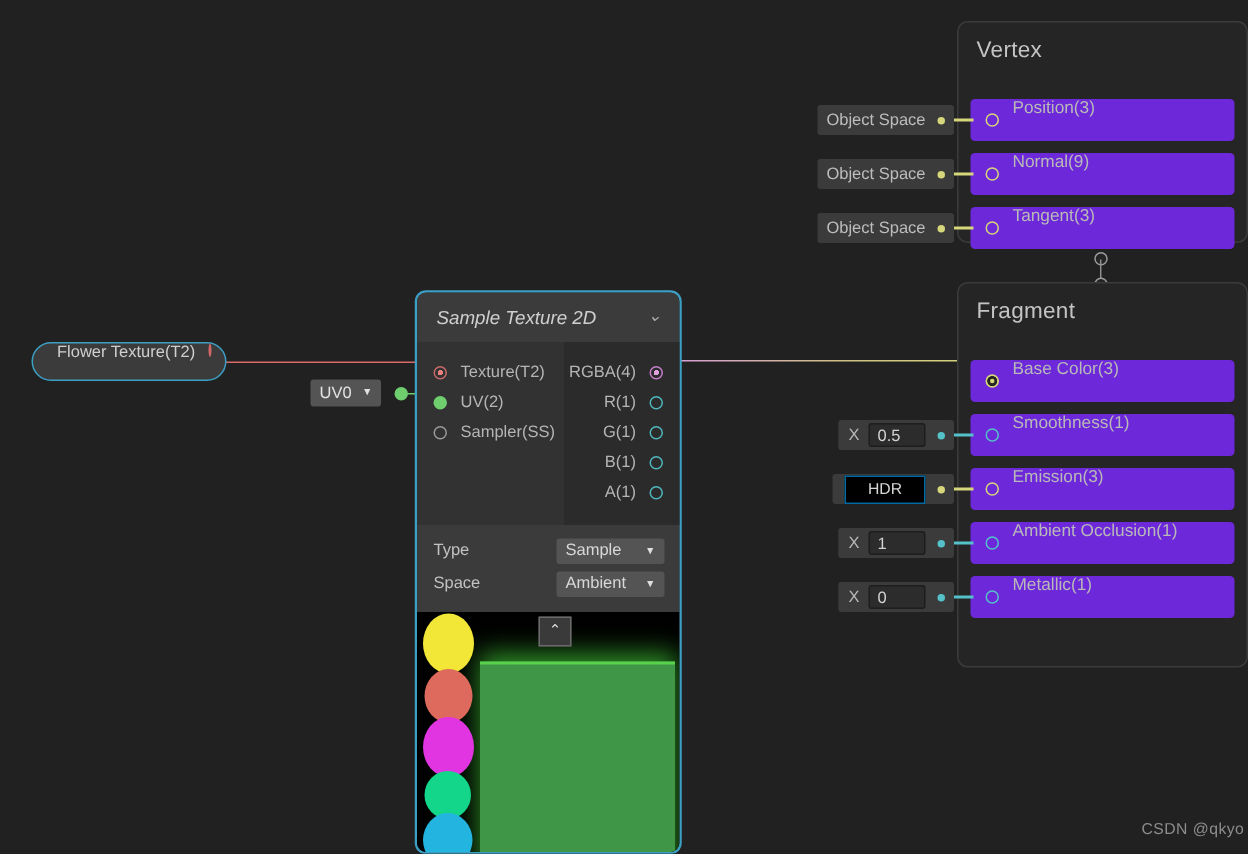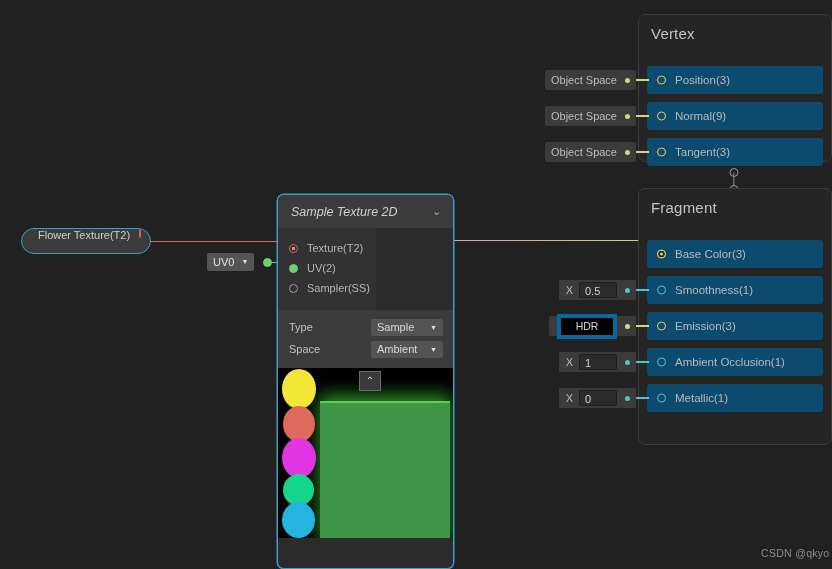--- a/index.html
+++ b/index.html
@@ -23,23 +23,23 @@
   .stack-title{
     color:#c4c4c4;
     font-size:15px;
     padding:10px 0 24px 12px;
     letter-spacing:.2px;
   }
   .slot{
     position:relative;
     height:28px;
     margin:0 0 8px 0;
-    background:#0c4a6e;
+    background:#6d28d9;
     border-radius:3px;
-    display:flex;align-items:center;
+    display:flex;
     box-sizing:border-box;
   }
   .slot-label{
     color:#b9b9b9;font-size:11.5px;
     margin-left:28px;white-space:nowrap;
   }
   
   .port{
     position:absolute;
     width:9px;height:9px;border-radius:50%;
@@ -87,21 +87,21 @@
   .xlabel{color:#b9b9b9;font-size:11px;padding:0 6px 0 7px;}
   .xinput{
     background:#2c2c2c;border:1px solid #1d1d1d;border-radius:2px;
     color:#d2d2d2;font-size:11px;
     height:16px;line-height:16px;
     padding:0 5px;min-width:38px;box-sizing:border-box;
   }
   .hdrswatch{
     background:#000;color:#d8d8d8;font-size:10.5px;
     height:17px;line-height:17px;text-align:center;
-    width:52px;border:4px solid #0369a1;
+    width:52px;border:1px solid #0369a1;
   }
 
   
   .node{
     position:absolute;
     border-radius:7px;
     background:#2b2b2b;
     box-sizing:border-box;
     overflow:hidden;
   }
@@ -362,20 +362,42 @@
         <div class="prow in">
           <span class="pc green"></span>
           <span>UV(2)</span>
         </div>
         <div class="prow in">
           <span class="pc"></span>
           <span>Sampler(SS)</span>
         </div>
       </div>
 
+      <div class="col out">
+        <div class="prow out">
+          <span>RGBA(4)</span>
+          <span class="pc magenta"></span>
+        </div>
+        <div class="prow out">
+          <span>R(1)</span>
+          <span class="pc teal"></span>
+        </div>
+        <div class="prow out">
+          <span>G(1)</span>
+          <span class="pc teal"></span>
+        </div>
+        <div class="prow out">
+          <span>B(1)</span>
+          <span class="pc teal"></span>
+        </div>
+        <div class="prow out">
+          <span>A(1)</span>
+          <span class="pc teal"></span>
+        </div>
+      </div>
     </div>
 
     <div class="params">
       <div class="prm">
         <span class="prm-label">Type</span>
         <span class="prm-drop">
           <span>Sample</span>
           <span class="tri">▼</span>
         </span>
       </div>

